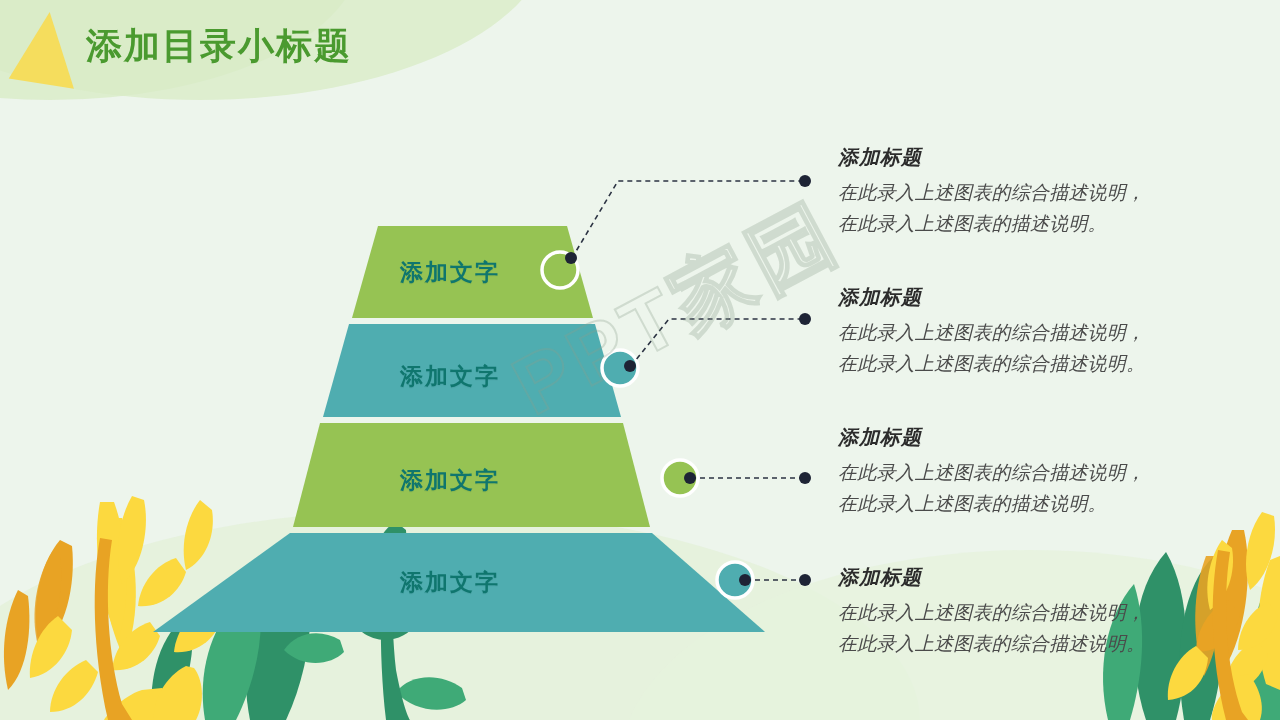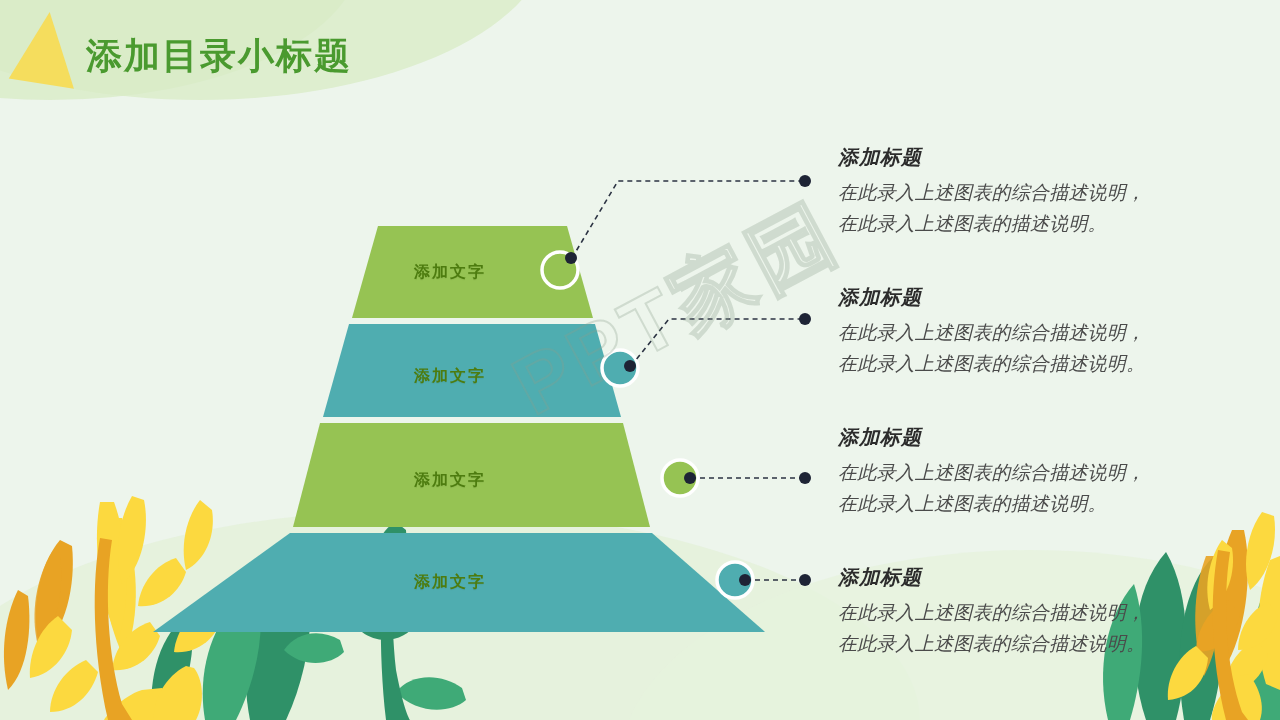--- a/index.html
+++ b/index.html
@@ -78,38 +78,38 @@
     border-left: 30px solid transparent;
     border-right: 36px solid transparent;
     border-bottom: 72px solid #f5dd5d;
     transform: rotate(9deg);
   }
 
   
   .title {
     position: absolute;
     left: 86px;
-    top: 32px;
+    top: 22px;
     font-size: 36px;
     font-weight: bold;
     color: #4a9a2f;
     letter-spacing: 2px;
     white-space: nowrap;
   }
 
   
   #pyramid {
     position: absolute;
     left: 0;
     top: 0;
   }
   .layer-label {
     position: absolute;
-    color: #4d7c0f;
-    font-size: 16px;
+    color: #0f766e;
+    font-size: 23px;
     font-weight: bold;
     letter-spacing: 2px;
     white-space: nowrap;
     transform: translate(-50%, -50%);
     text-shadow: 0 1px 1px rgba(0,0,0,.06);
   }
 
   
   .watermark {
     position: absolute;

